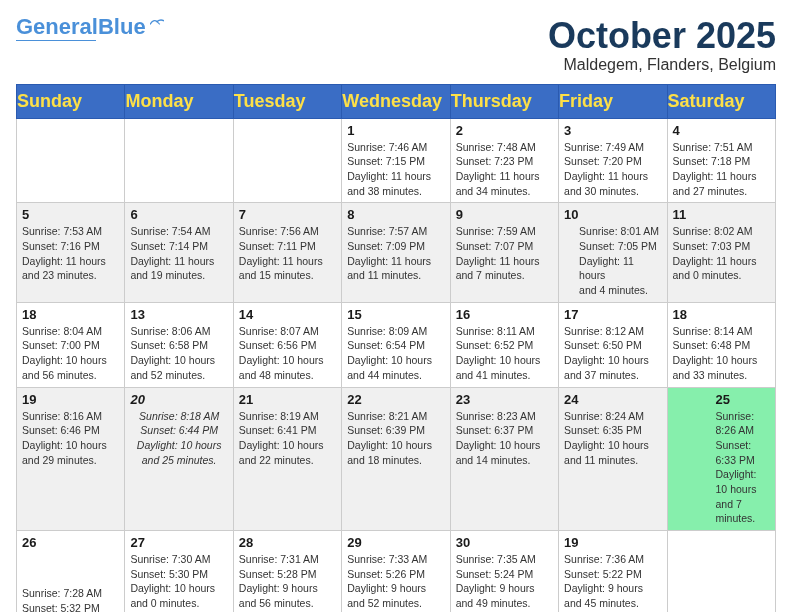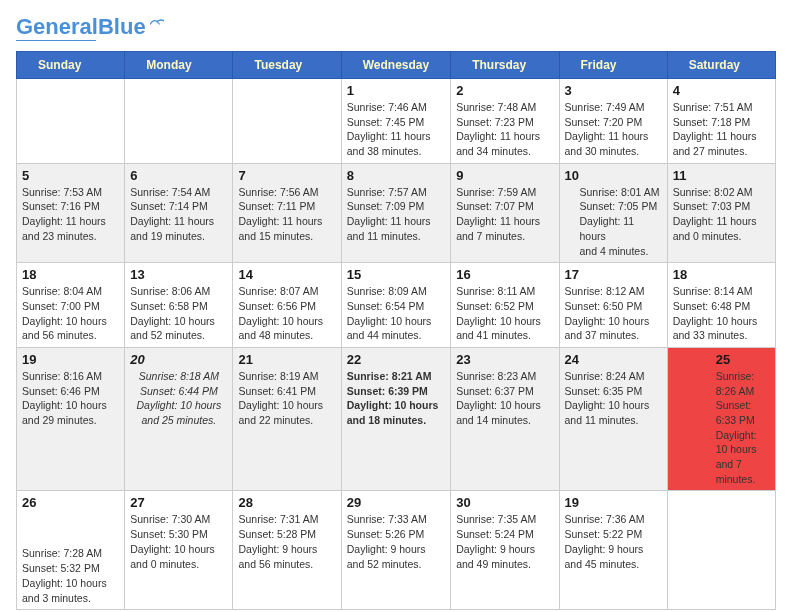--- a/index.html
+++ b/index.html
@@ -50,24 +50,24 @@
       color: #333;
       font-weight: normal;
     }
     .calendar {
       width: 100%;
       border-collapse: collapse;
       border: 1px solid #ccc;
     }
     .calendar th {
       background-color: #3a6dc5;
-      color: #fef9c3;
-      font-size: 12px;
+      color: #fde047;
+      font-size: 18px;
       font-weight: bold;
-      padding: 6px 21px;
+      padding: 6px 0;
       text-align: left;
       border: 1px solid #2a5ab0;
     }
     .calendar td {
       border: 1px solid #ccc;
       vertical-align: top;
       padding: 4px 5px;
       width: calc(100% / 7);
       min-height: 80px;
       background: #fff;
@@ -100,20 +100,24 @@
       <span class="logo-text">
         <span>General</span><span style="color:#4a90d9;">Blue</span>
       </span>
       <svg class="logo-bird" viewBox="0 0 20 12" style="margin-left:4px; margin-top:-8px;">
         <path d="M0,8 Q5,0 10,4 Q15,0 20,3" stroke="#4a90d9" stroke-width="2" fill="none"></path>
         <path d="M10,4 L14,8" stroke="#4a90d9" stroke-width="1.5" fill="none"></path>
       </svg>
     </div>
     <div style="width:80px; height:1px; background:#4a90d9; margin-top:2px;"></div>
   </div>
+  <div class="title-block">
+    <div class="month-title">October 2025</div>
+    <div class="location">Maldegem, Flanders, Belgium</div>
+  </div>
 </div>
 
 <table class="calendar">
   <thead>
     <tr>
     <th>Sunday</th>
         <th>Monday</th>
         <th>Tuesday</th>
         <th>Wednesday</th>
         <th>Thursday</th>
@@ -122,21 +126,21 @@
       </tr>
   </thead>
   <tbody id="calendar-body">
   <tr>
         <td class="empty-cell"></td>
         <td class="empty-cell"></td>
         <td class="empty-cell"></td>
         <td>
           <span class="day-number">1</span>
           <div class="day-info" style="white-space: pre-line;">Sunrise: 7:46 AM
-Sunset: 7:45 PM
+Sunset: 7:15 PM
 Daylight: 11 hours
 and 38 minutes.</div>
         </td>
         <td>
           <span class="day-number">2</span>
           <div class="day-info" style="white-space: pre-line;">Sunrise: 7:48 AM
 Sunset: 7:23 PM
 Daylight: 11 hours
 and 34 minutes.</div>
         </td>
@@ -274,40 +278,40 @@
         </td>
         <td style="background-color: rgb(240, 240, 240);">
           <span class="day-number">21</span>
           <div class="day-info" style="white-space: pre-line;">Sunrise: 8:19 AM
 Sunset: 6:41 PM
 Daylight: 10 hours
 and 22 minutes.</div>
         </td>
         <td style="background-color: rgb(240, 240, 240);">
           <span class="day-number">22</span>
-          <div class="day-info" style="white-space: pre-line; font-weight: bold;">Sunrise: 8:21 AM
+          <div class="day-info" style="white-space: pre-line;">Sunrise: 8:21 AM
 Sunset: 6:39 PM
 Daylight: 10 hours
 and 18 minutes.</div>
         </td>
         <td style="background-color: rgb(240, 240, 240);">
           <span class="day-number">23</span>
           <div class="day-info" style="white-space: pre-line;">Sunrise: 8:23 AM
 Sunset: 6:37 PM
 Daylight: 10 hours
 and 14 minutes.</div>
         </td>
         <td style="background-color: rgb(240, 240, 240);">
           <span class="day-number">24</span>
           <div class="day-info" style="white-space: pre-line;">Sunrise: 8:24 AM
 Sunset: 6:35 PM
 Daylight: 10 hours
 and 11 minutes.</div>
         </td>
-        <td style="background-color: #ef4444; padding-left: 48px;">
+        <td style="background-color: #86efac; padding-left: 48px;">
           <span class="day-number">25</span>
           <div class="day-info" style="white-space: pre-line;">Sunrise: 8:26 AM
 Sunset: 6:33 PM
 Daylight: 10 hours
 and 7 minutes.</div>
         </td>
       </tr>
       <tr>
         <td>
           <span class="day-number">26</span>

